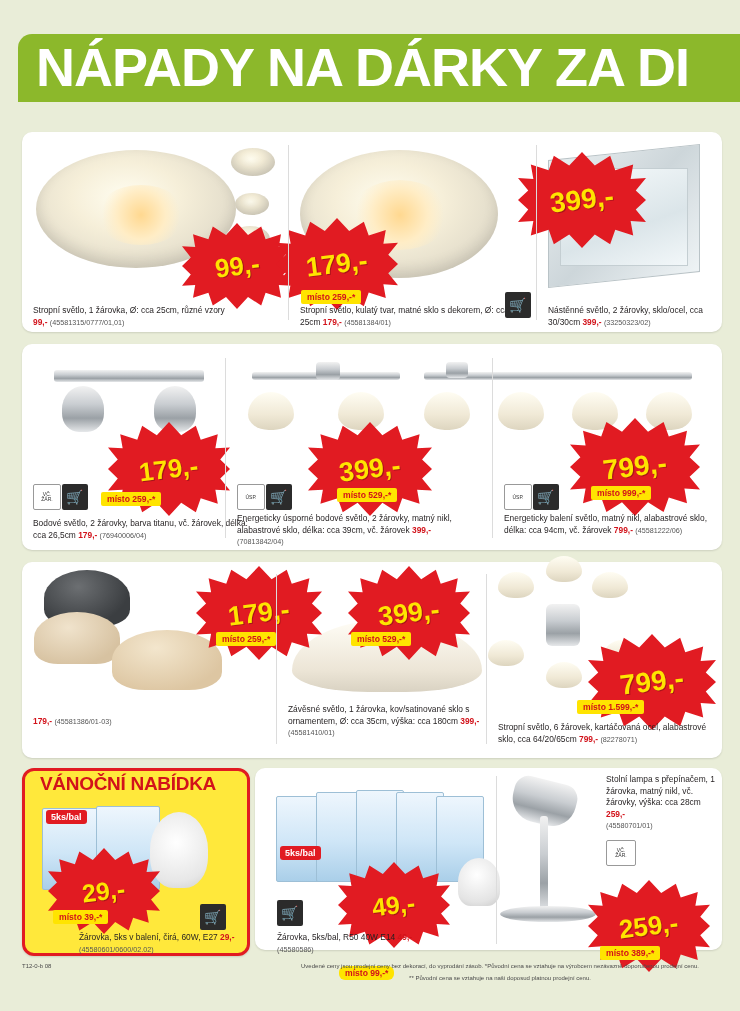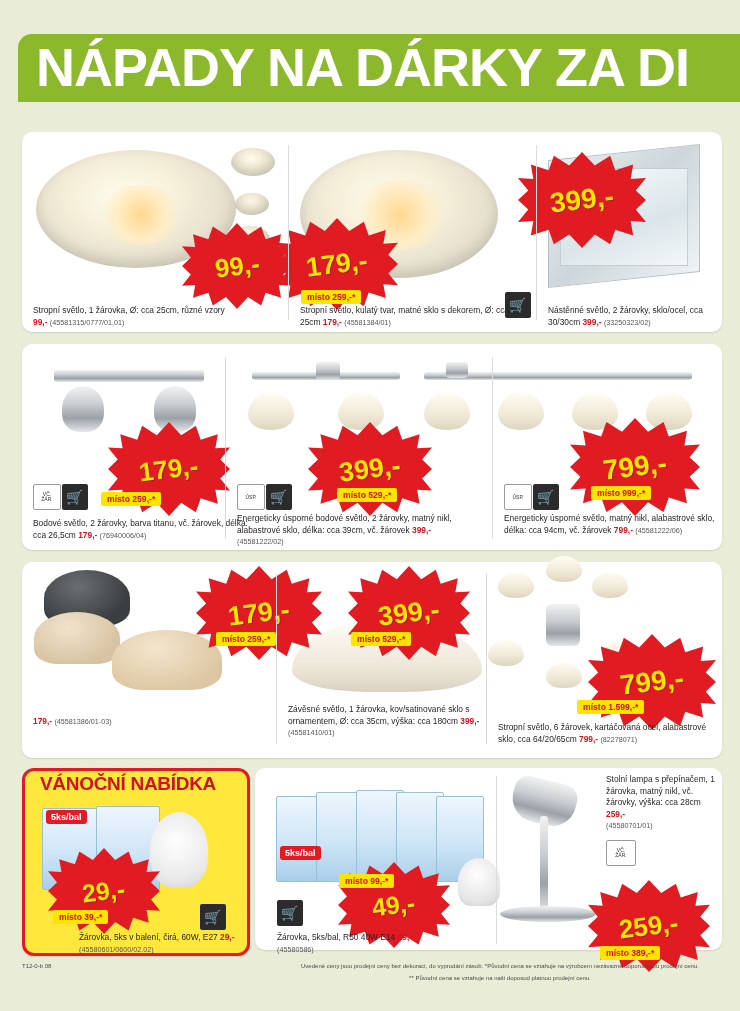--- a/index.html
+++ b/index.html
@@ -198,24 +198,24 @@
 <div class="cartico" style="left:533px;top:484px;">🛒</div>
 
 <div class="desc" style="left:33px;top:518px;width:225px;">
   <span>Bodové světlo, 2 žárovky, barva titanu, vč. žárovek, délka: cca 26,5cm</span>
   <b>179,-</b>
   <span class="code">(76940006/04)</span>
 </div>
 <div class="desc" style="left:237px;top:513px;width:230px;">
   <span>Energeticky úsporné bodové světlo, 2 žárovky, matný nikl, alabastrové sklo, délka: cca 39cm, vč. žárovek</span>
   <b>399,-</b>
-  <span class="code">(45581222/02)</span>
+  <span class="code">(70813842/04)</span>
 </div>
 <div class="desc" style="left:504px;top:513px;width:215px;">
-  <span>Energeticky úsporné světlo, matný nikl, alabastrové sklo, délka: cca 94cm, vč. žárovek</span>
+  <span>Energeticky balení světlo, matný nikl, alabastrové sklo, délka: cca 94cm, vč. žárovek</span>
   <b>799,-</b>
   <span class="code">(45581222/06)</span>
 </div>
 
 <div class="vsep" style="left:225px;top:358px;height:180px;"></div>
 <div class="vsep" style="left:492px;top:358px;height:180px;"></div>
 
 <div class="panel p3"></div>
 
 <div class="img" style="left:44px;top:570px;width:86px;height:56px;border-radius:50% 50% 30% 30%;background:radial-gradient(ellipse at 40% 30%,#6c6f72,#3b3e41 70%);"></div>
@@ -291,21 +291,21 @@
 <div class="img box" style="left:316px;top:792px;width:46px;height:88px;"></div>
 <div class="img box" style="left:356px;top:790px;width:46px;height:90px;"></div>
 <div class="img box" style="left:396px;top:792px;width:46px;height:88px;"></div>
 <div class="img box" style="left:436px;top:796px;width:46px;height:84px;"></div>
 <div class="img" style="left:458px;top:858px;width:42px;height:48px;border-radius:50% 50% 30% 30%;background:radial-gradient(circle at 45% 35%,#fff,#e4e4e4 70%,#c9c9c9);"></div>
 <div class="bal" style="left:280px;top:846px;">5ks/bal</div>
 
 <div class="burst" style="left:338px;top:862px;width:112px;height:86px;font-size:25px;">
   <span>49,-</span>
 </div>
-<div class="oldprice" style="left:339px;top:874px;">místo 99,-*</div>
+<div class="oldprice" style="left:339px;top:966px;border-radius:6px;">místo 99,-*</div>
 <div class="cartico" style="left:277px;top:900px;">🛒</div>
 <div class="desc" style="left:277px;top:932px;width:210px;">
   <span>Žárovka, 5ks/bal, R50 40W E14</span>
   <b>49,-</b><br>
   <span class="code">(45580586)</span>
 </div>
 
 <div class="img steel" style="left:512px;top:780px;width:64px;height:44px;border-radius:14px 14px 24px 24px;transform:rotate(14deg);"></div>
 <div class="img steel" style="left:540px;top:816px;width:8px;height:96px;"></div>
 <div class="img steel" style="left:500px;top:906px;width:96px;height:16px;border-radius:50%;"></div>

